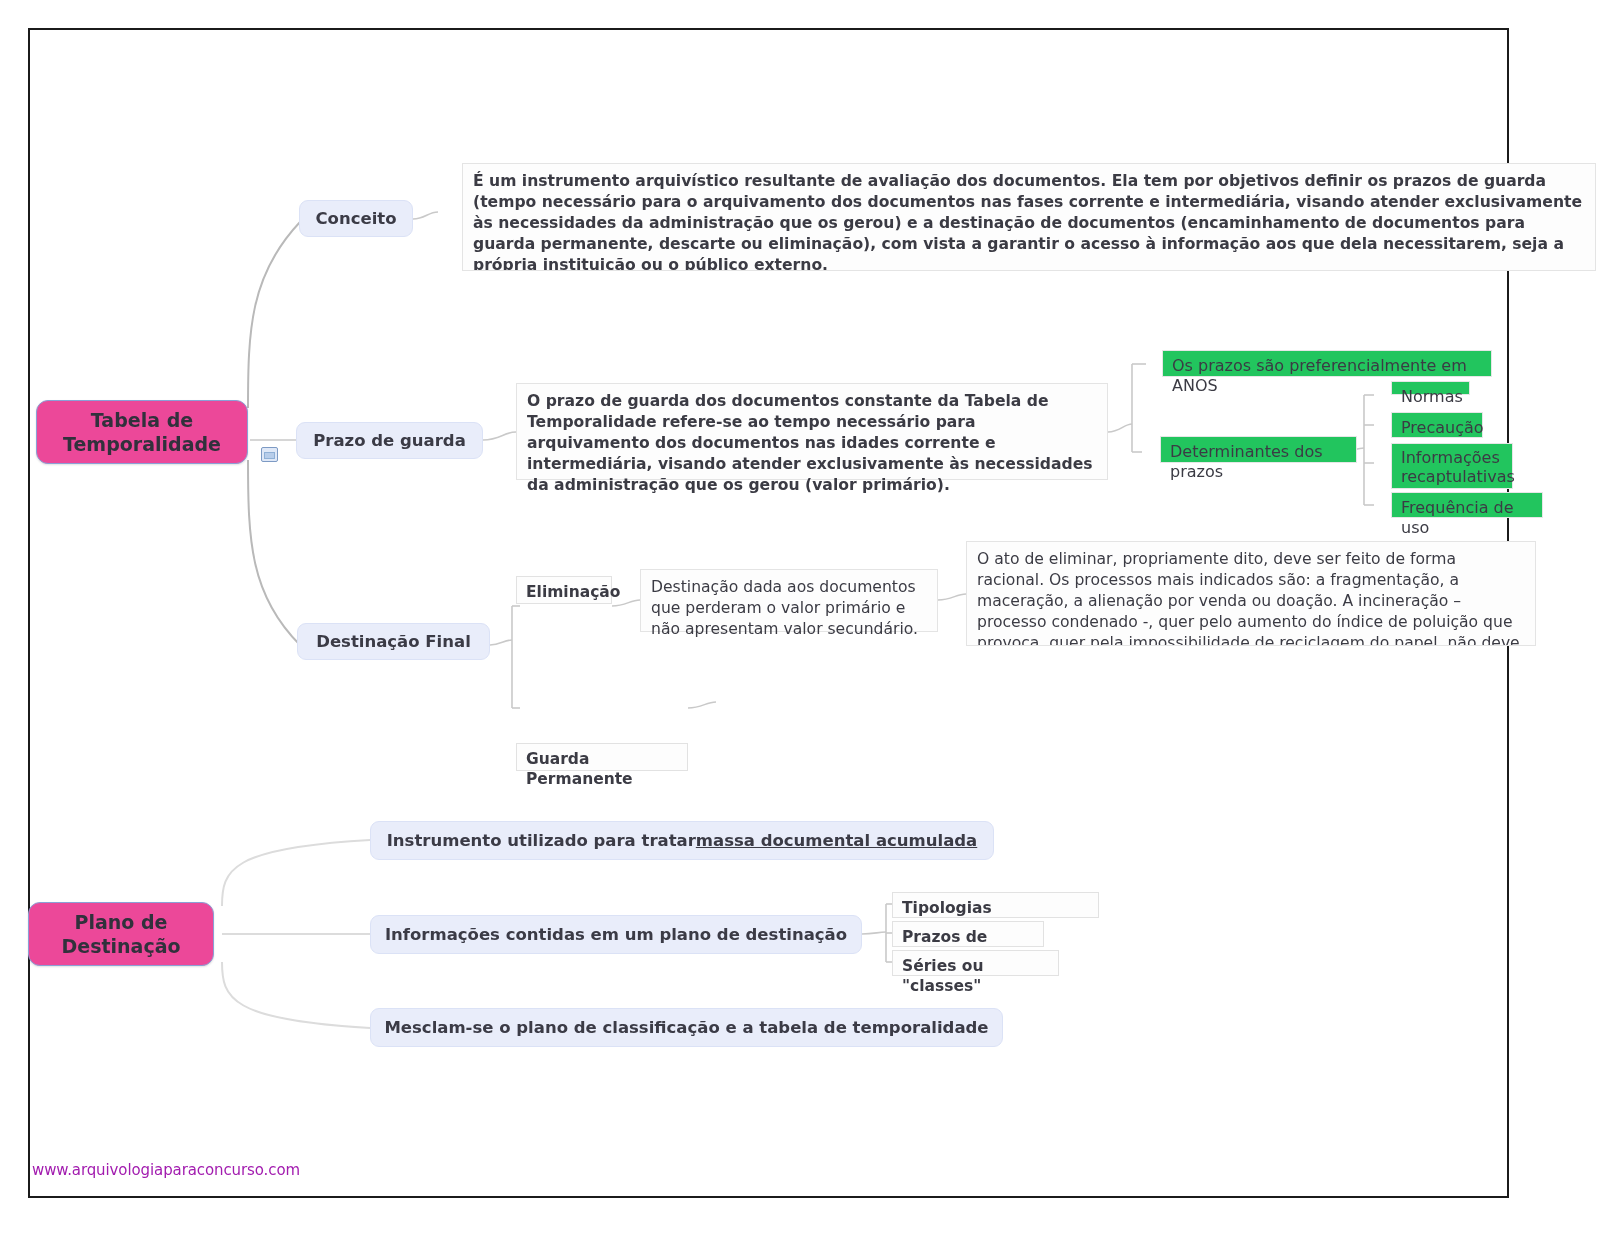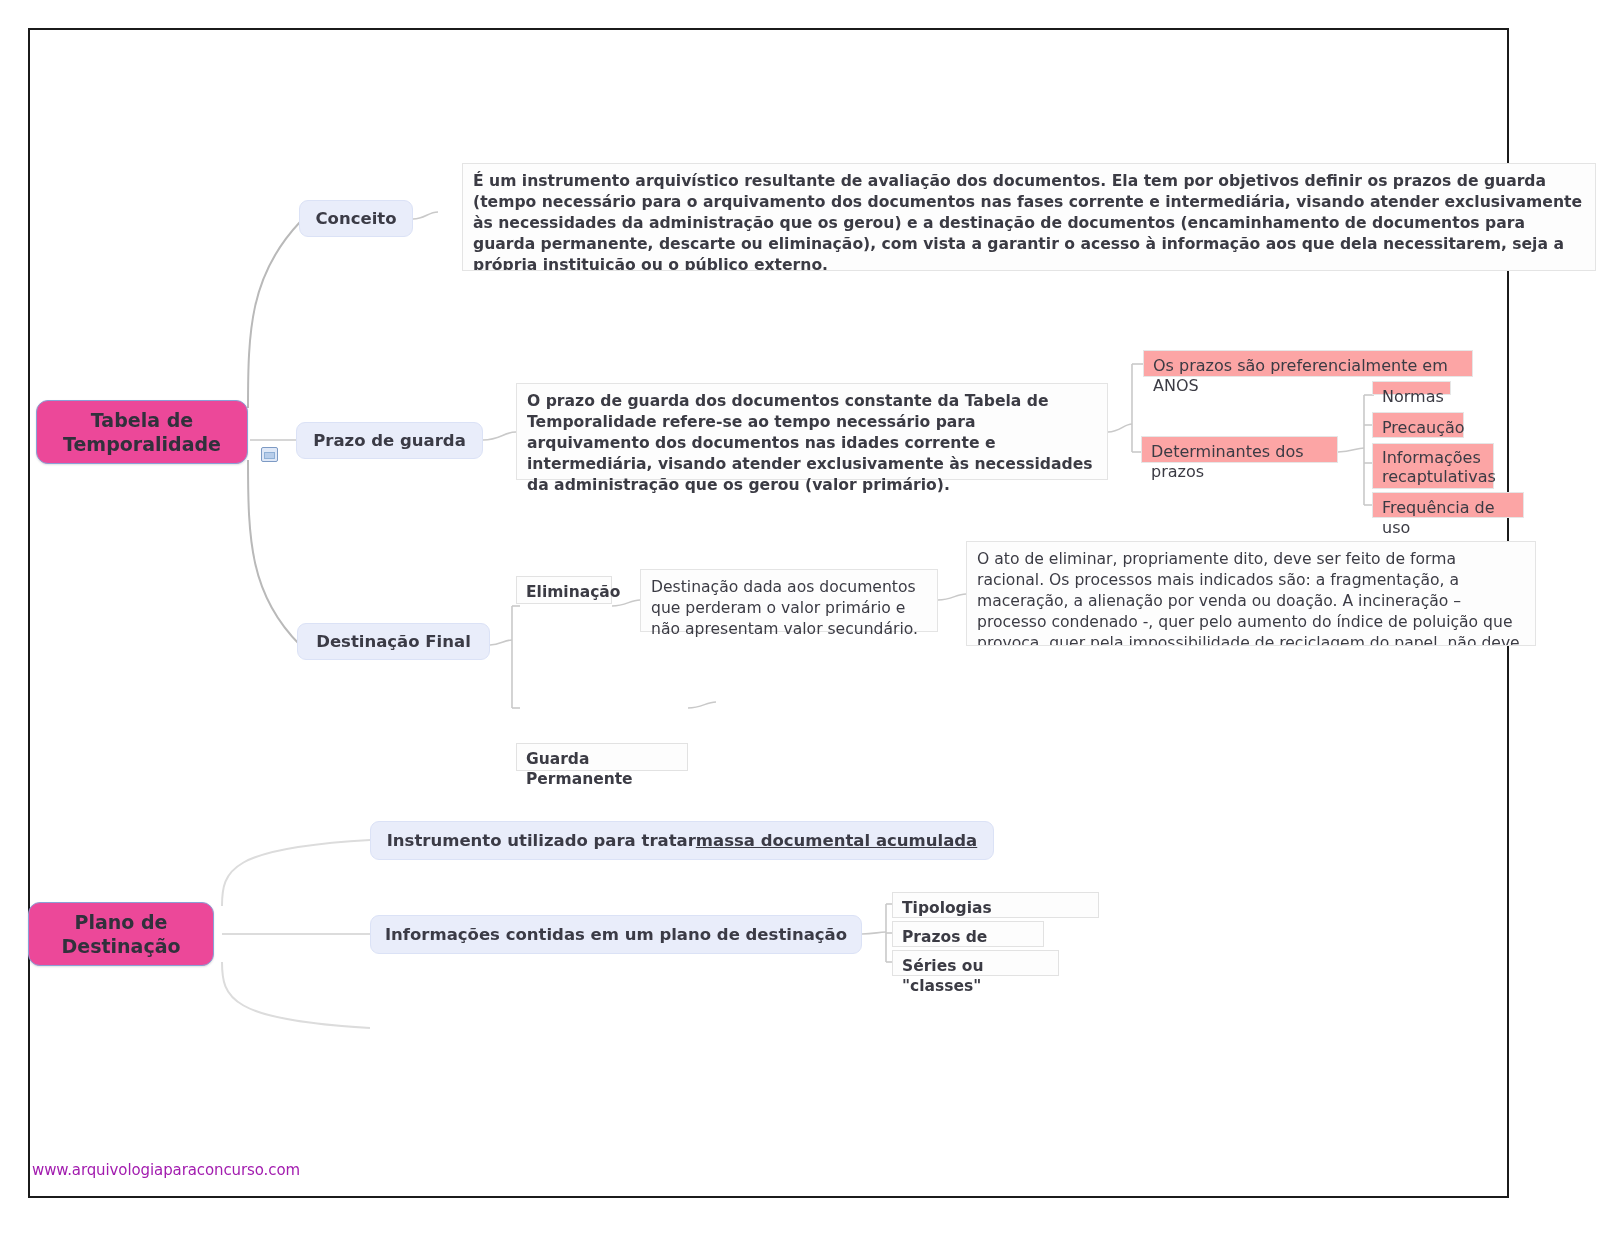--- a/index.html
+++ b/index.html
@@ -60,25 +60,26 @@
   .boldbox{
     background:#fdfdfd;
     border:1px solid #e2e2e2;
     font-weight:bold;
     font-size:15.5px;
     color:#3b3b44;
     padding:6px 9px;
   }
   
   .plain{
-    background:#fca5a5;
+    background:#22c55e;
     border:1px solid #e6e6e6;
     font-size:16px;
     color:#3b3b44;
     padding:5px 9px;
+    margin-left:19px;
   }
   .para{
     background:#fdfdfd;
     border:1px solid #e4e4e4;
     font-size:15.6px;
     color:#3b3b44;
     padding:7px 10px;
     line-height:1.34;
   }
   .para.bold{font-weight:bold;}
@@ -235,16 +236,19 @@
   <div class="node boldbox" style="left:892px;top:892px;width:207px;height:26px;">
     <span>Tipologias documentais</span>
   </div>
   <div class="node boldbox" style="left:892px;top:921px;width:152px;height:26px;">
     <span>Prazos de guarda</span>
   </div>
   <div class="node boldbox" style="left:892px;top:950px;width:167px;height:26px;">
     <span>Séries ou "classes"</span>
   </div>
 
+  <div class="node lvl1" style="left:370px;top:1008px;width:633px;height:39px;">
+    <span>Mesclam-se o plano de classificação e a tabela de temporalidade</span>
+  </div>
 
   <div id="footer-url">www.arquivologiaparaconcurso.com</div>
 
 </div>
 
 </body></html>

